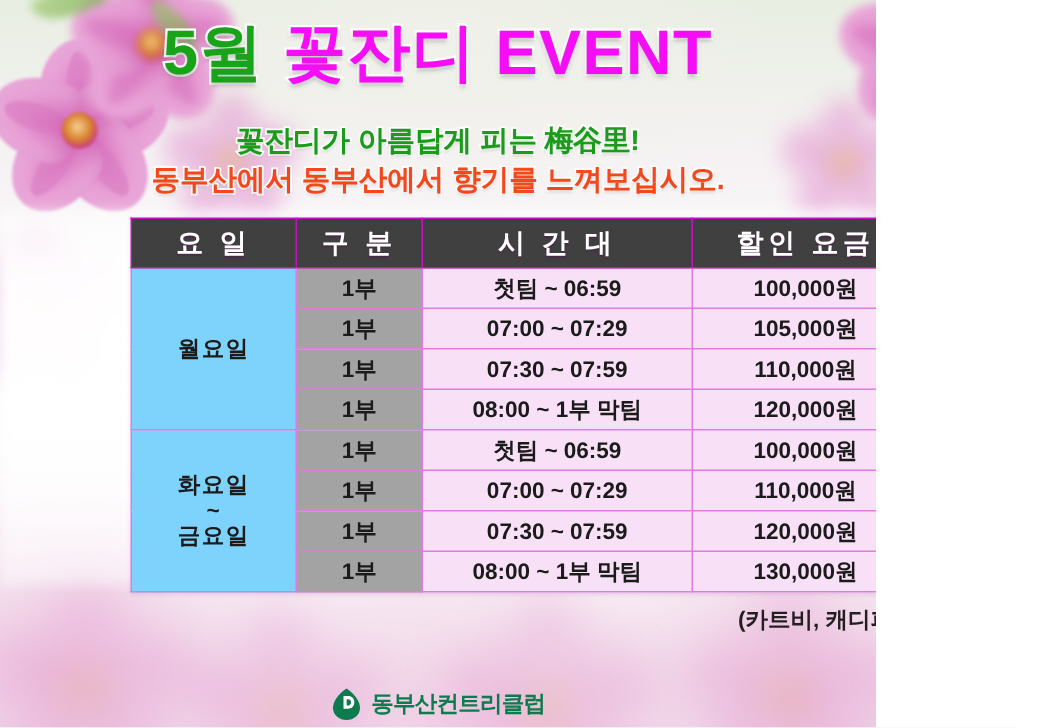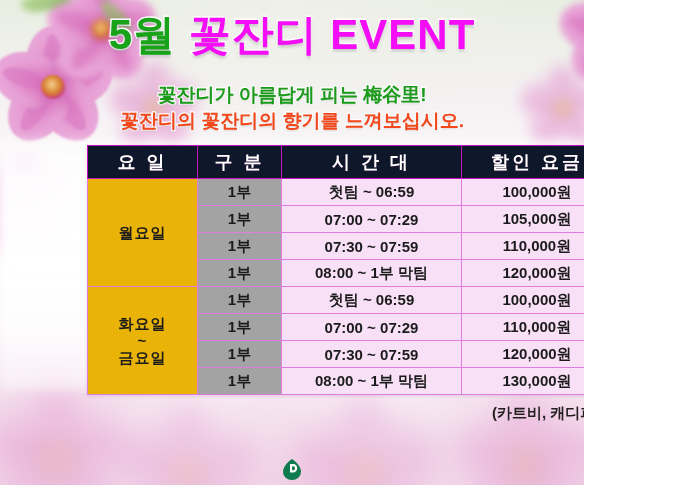--- a/index.html
+++ b/index.html
@@ -159,30 +159,30 @@
   table.rate th, table.rate td {
     border: 1px solid #e07be0;
     text-align: center;
     font-weight: bold;
     color: #1b1b1b;
     font-size: 15px;
     padding: 0;
     height: 26px;
   }
   table.rate thead th {
-    background: #0f172a;
+    background: #404040;
     color: #ffffff;
     font-size: 18px;
     height: 32px;
     letter-spacing: 3px;
     border-color: #c514bd;
     text-shadow: 0 1px 1px rgba(90,0,85,.35);
   }
   td.daycell {
-    background: #eab308;
+    background: #7dd3fc;
     font-size: 16px;
     letter-spacing: 1px;
     line-height: 1.15;
   }
   td.part  { background: #a3a3a3; font-size: 15px; }
   td.time  { background: #f8e0f7; font-size: 15px; }
   td.price { background: #f8e0f7; font-size: 15px; margin-top: 19px; }
   .col-day   { width: 110px; }
   .col-part  { width: 84px; }
   .col-time  { width: 180px; }
@@ -357,21 +357,21 @@
   <div class="bg-white-wash"></div>
 
   <div class="title-wrap">
     <span class="title">
       <span class="t-green">5월</span><span class="t-green">&nbsp;</span><span class="t-pink">꽃잔디 EVENT</span>
     </span>
   </div>
 
   <div class="subtitle">
     <span class="sub-line sub-green">꽃잔디가 아름답게 피는 梅谷里!</span>
-    <span class="sub-line sub-red">꽃잔디의 꽃잔디의 향기를 느껴보십시오.</span>
+    <span class="sub-line sub-red">동부산에서 동부산에서 향기를 느껴보십시오.</span>
   </div>
 
   <div class="table-wrap">
     <table class="rate">
       <colgroup>
         <col class="col-day">
           <col class="col-part">
           <col class="col-time">
           <col class="col-price">
       </colgroup>
@@ -432,15 +432,16 @@
 
   <div class="note-aside">(카트비, 캐디피 별도)</div>
 
   <div class="logo">
     <span class="logo-mark">
       <svg viewBox="0 0 20 22" width="20" height="22" aria-hidden="true">
         <path d="M10 1 C16 5, 19 10, 19 14 A9 8 0 0 1 1 14 C1 10, 4 5, 10 1 Z" fill="#0e7b4f"></path>
         <path d="M8 6 h3.2 c2.4 0 4 1.7 4 4.2 c0 2.6 -1.7 4.3 -4.2 4.3 H8 Z M10.1 8.2 v4.1 h1 c1.2 0 1.9 -0.8 1.9 -2.1 c0 -1.2 -0.7 -2 -1.9 -2 Z" fill="#ffffff"></path>
       </svg>
     </span>
+    <span class="logo-text">동부산컨트리클럽</span>
   </div>
 
 </div>
 
 </body></html>

